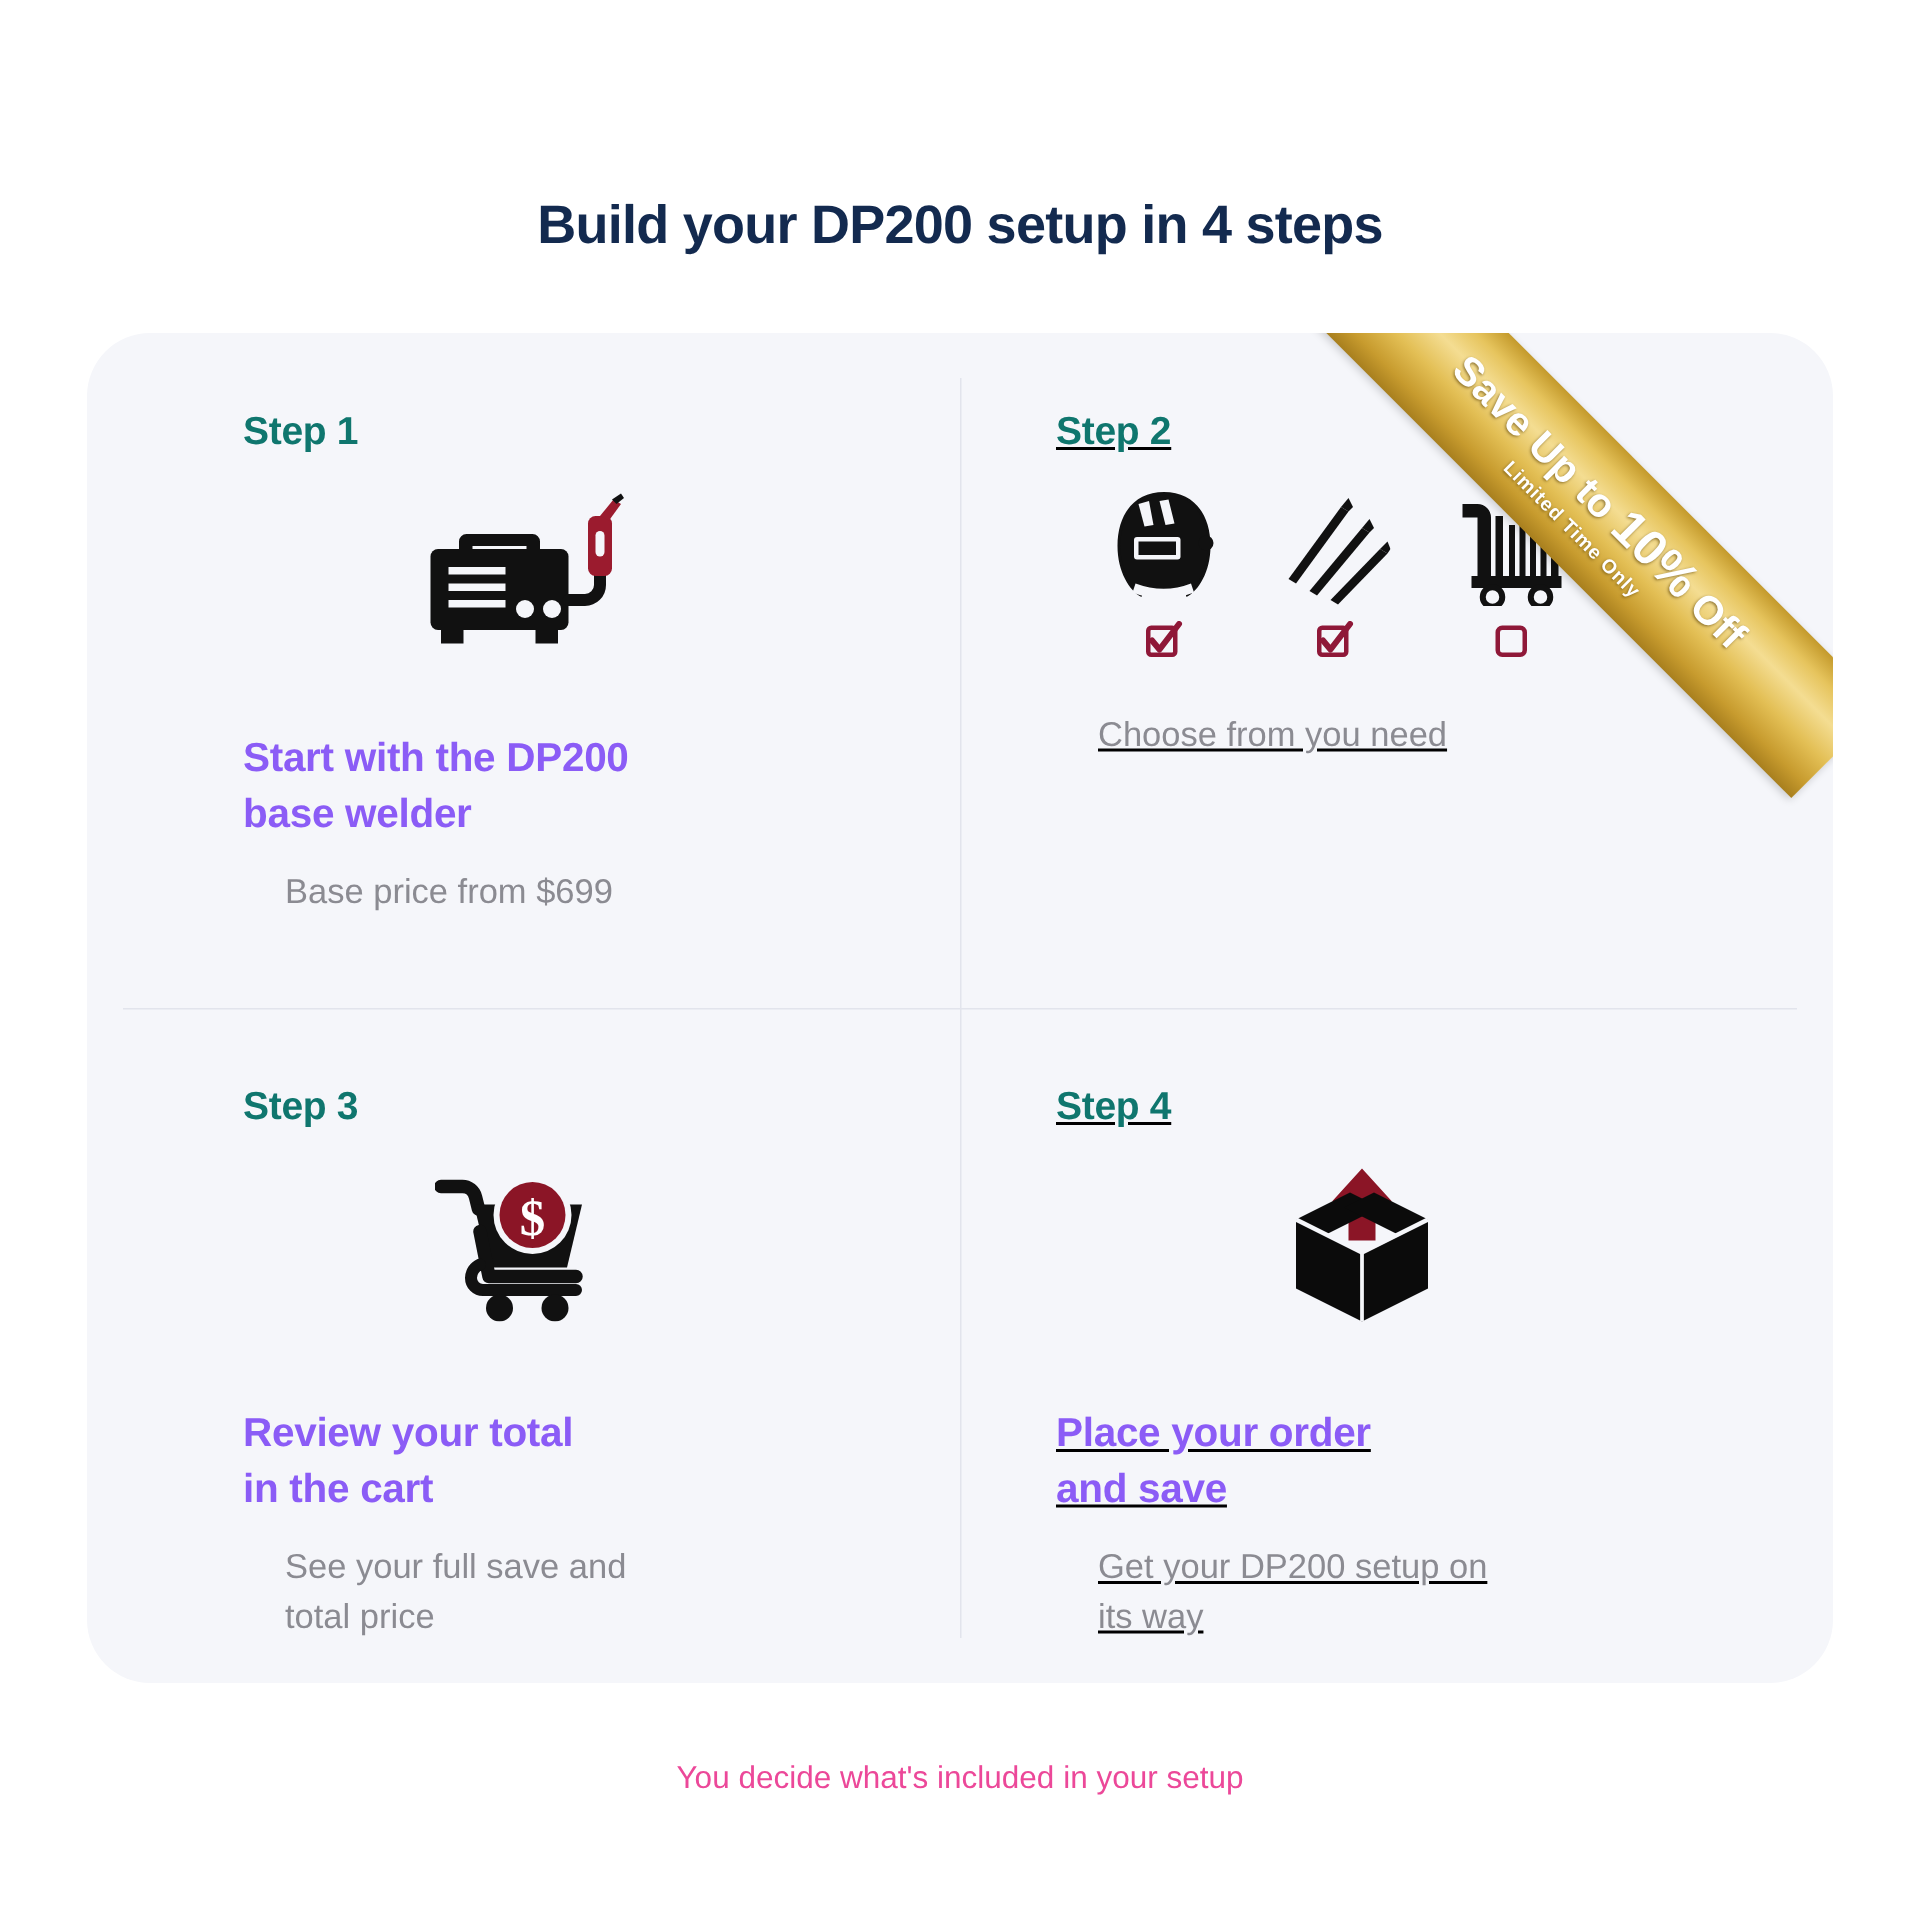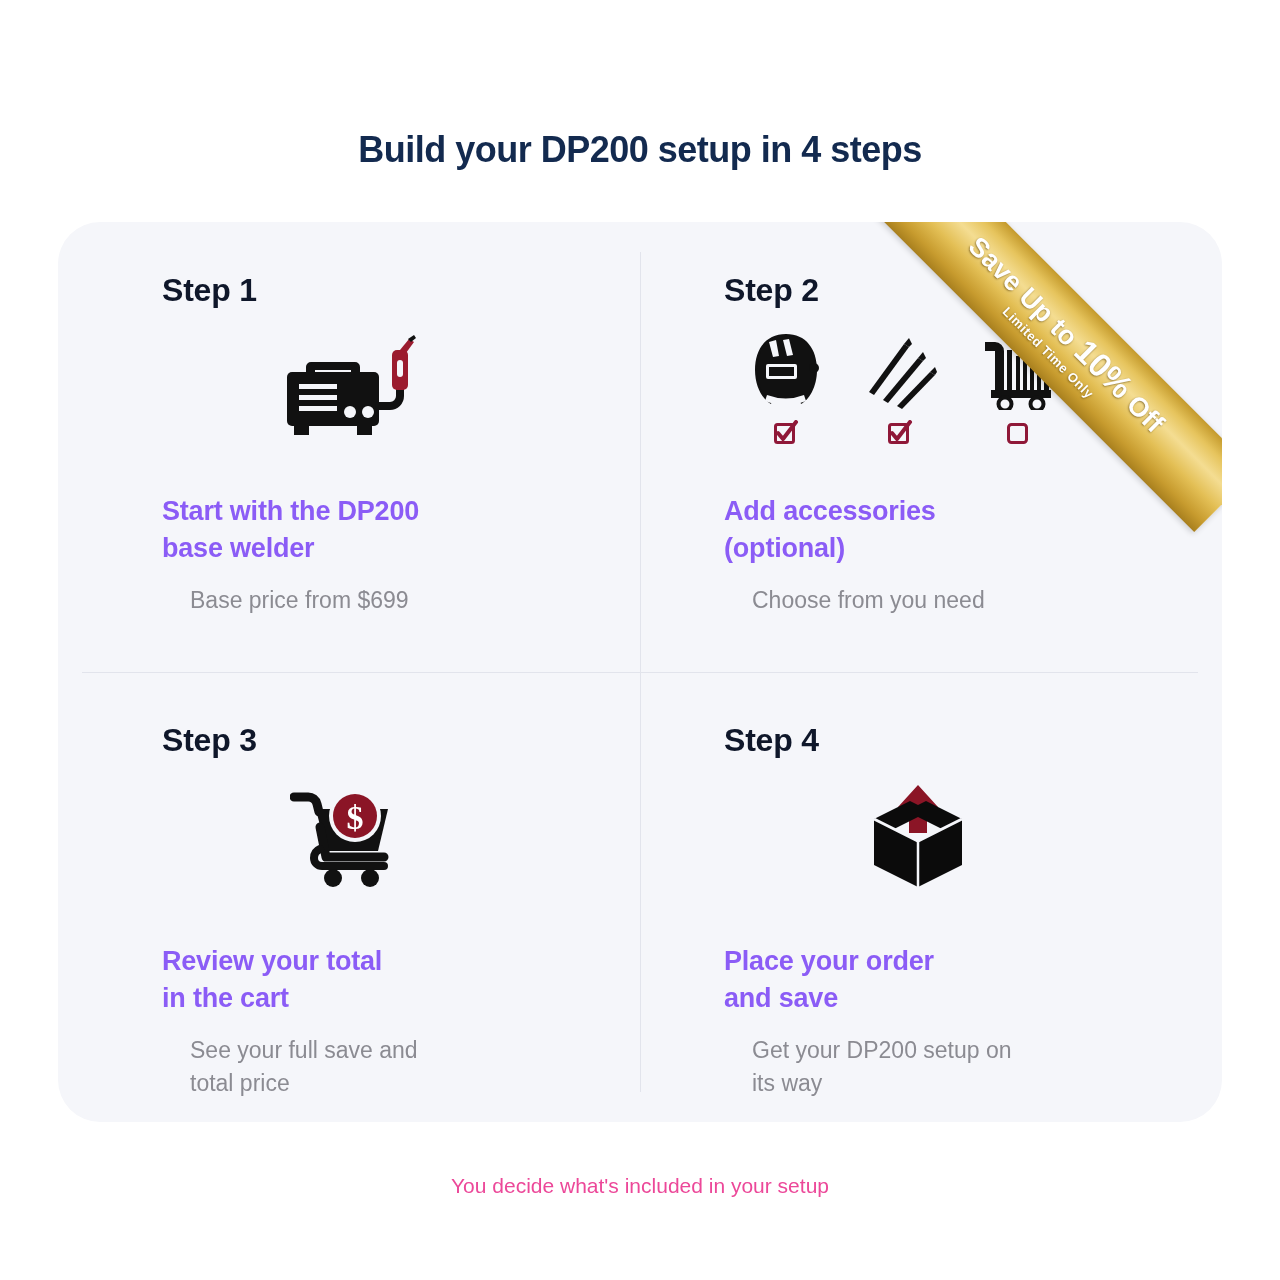--- a/index.html
+++ b/index.html
@@ -70,26 +70,26 @@
     width: 1116px;
     height: 1px;
     background: #e2e4ec;
   }
 
   .cell {
     position: relative;
     padding: 50px 70px 0 104px;
     box-sizing: border-box;
   }
-  .cell.right { padding-left: 84px; }
+  .cell.right { padding-left: 64px; text-decoration: underline; }
 
   .step-label {
-    font-size: 32px;
+    font-size: 26px;
     font-weight: 700;
-    color: #0f172a;
+    color: #0f766e;
     letter-spacing: -0.2px;
     margin: 0 0 6px 0;
   }
 
   .icon-area {
     height: 148px;
     display: flex;
     align-items: center;
     justify-content: center;
     padding-right: 40px;
@@ -319,22 +319,20 @@
               </div>
               <div class="acc-check">
                 <svg width="26" height="26" viewBox="0 0 26 26">
                   <rect x="4.5" y="4.5" width="18" height="18" rx="3" fill="none" stroke="#8f1838" stroke-width="3"></rect>
                 </svg>
               </div>
             </div>
 
           </div>
         </div>
-        <div class="step-title">Add accessories
-(optional)</div>
         <div class="step-sub">Choose from you need</div>
       </div>
 
       <div class="cell">
         <div class="step-label">Step 3</div>
         <div class="icon-area">
           <span>
             <svg width="112" height="100" viewBox="0 0 112 100">
 
               <path d="M4 10 h14 a9 9 0 0 1 9 7 l2 8" stroke="#111111" stroke-width="9" fill="none" stroke-linecap="round" stroke-linejoin="round"></path>

